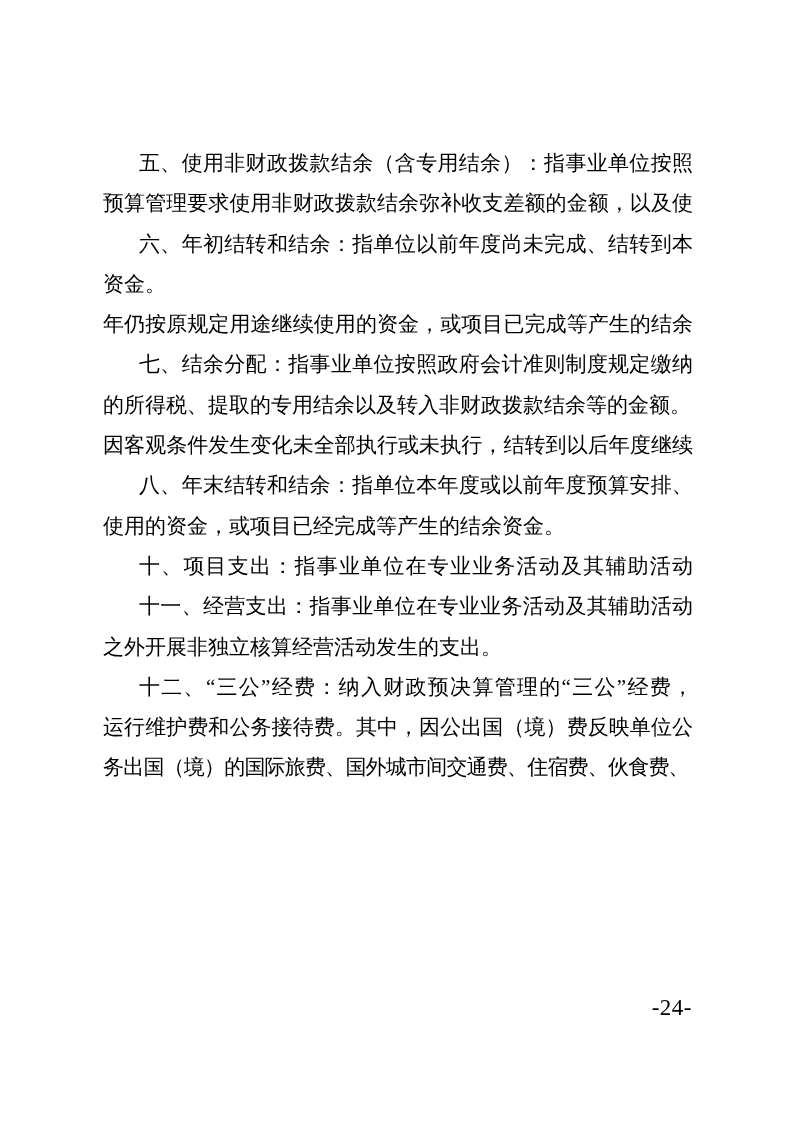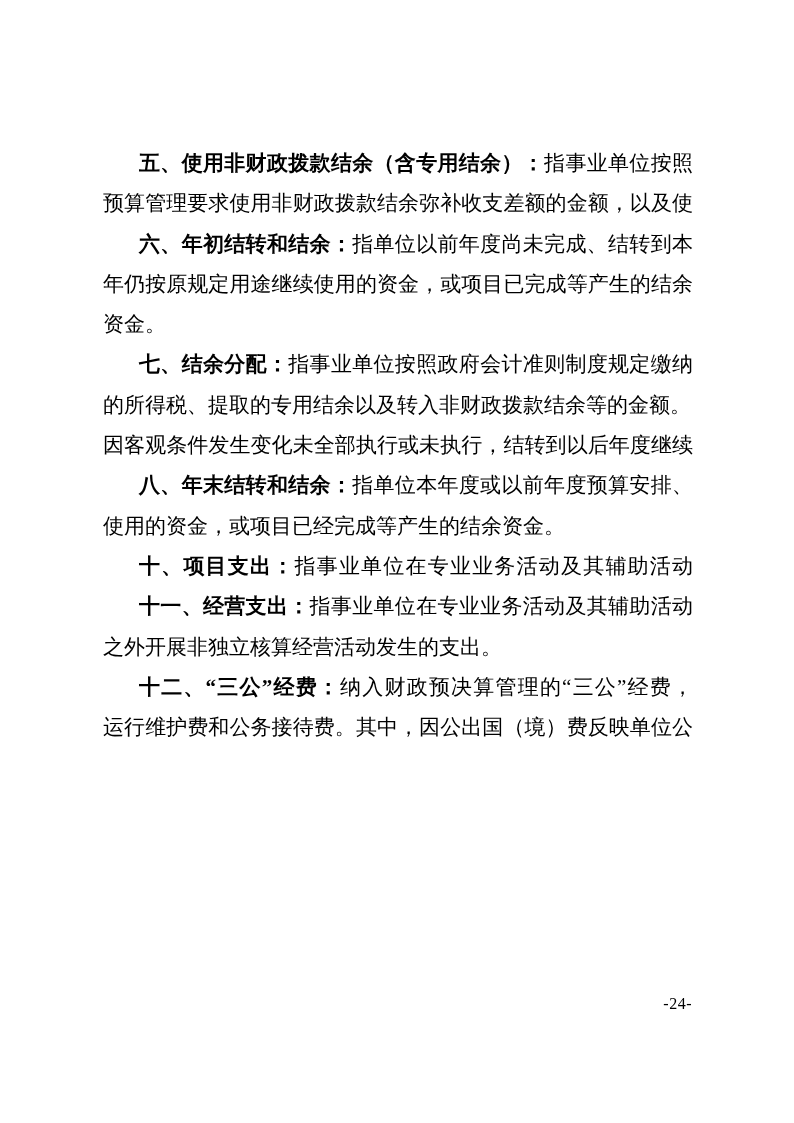--- a/index.html
+++ b/index.html
@@ -39,60 +39,61 @@
     text-indent: 36px;
   }
   .line.just {
     text-align: justify;
     text-align-last: justify;
   }
   .line.tight {
     letter-spacing: -0.8px;
   }
   .term {
-    font-weight: bold;
+    font-weight: normal;
   }
   .page-number {
     position: absolute;
     top: 995px;
     right: 102px;
-    font-size: 16px;
+    font-size: 23px;
     letter-spacing: 0.5px;
     color: #000000;
   }
 </style>
 </head>
 <body>
 
 <div class="page">
   <main class="content">
       <div class="para">
         <div class="line first just"><span class="term">五、使用非财政拨款结余（含专用结余）：</span><span>指事业单位按照</span></div>
         <div class="line just">预算管理要求使用非财政拨款结余弥补收支差额的金额，以及使</div>
       </div>
       <div class="para">
         <div class="line first just"><span class="term">六、年初结转和结余：</span><span>指单位以前年度尚未完成、结转到本</span></div>
+        <div class="line last">资金。</div>
         <div class="line just">年仍按原规定用途继续使用的资金，或项目已完成等产生的结余</div>
-        <div class="line last">资金。</div>
       </div>
       <div class="para">
         <div class="line first just"><span class="term">七、结余分配：</span><span>指事业单位按照政府会计准则制度规定缴纳</span></div>
         <div class="line last">的所得税、提取的专用结余以及转入非财政拨款结余等的金额。</div>
       </div>
       <div class="para">
         <div class="line just">因客观条件发生变化未全部执行或未执行，结转到以后年度继续</div>
         <div class="line first just"><span class="term">八、年末结转和结余：</span><span>指单位本年度或以前年度预算安排、</span></div>
         <div class="line last">使用的资金，或项目已经完成等产生的结余资金。</div>
       </div>
       <div class="para">
         <div class="line first just"><span class="term">十、项目支出：</span><span>指事业单位在专业业务活动及其辅助活动</span></div>
       </div>
       <div class="para">
         <div class="line first just"><span class="term">十一、经营支出：</span><span>指事业单位在专业业务活动及其辅助活动</span></div>
         <div class="line last">之外开展非独立核算经营活动发生的支出。</div>
       </div>
       <div class="para">
         <div class="line first just"><span class="term">十二、“三公”经费：</span><span>纳入财政预决算管理的“三公”经费，</span></div>
         <div class="line just">运行维护费和公务接待费。其中，因公出国（境）费反映单位公</div>
+        <div class="line last tight">务出国（境）的国际旅费、国外城市间交通费、住宿费、伙食费、</div>
       </div>
     </main>
   <div class="page-number">-24-</div>
 </div>
 
 </body></html>

